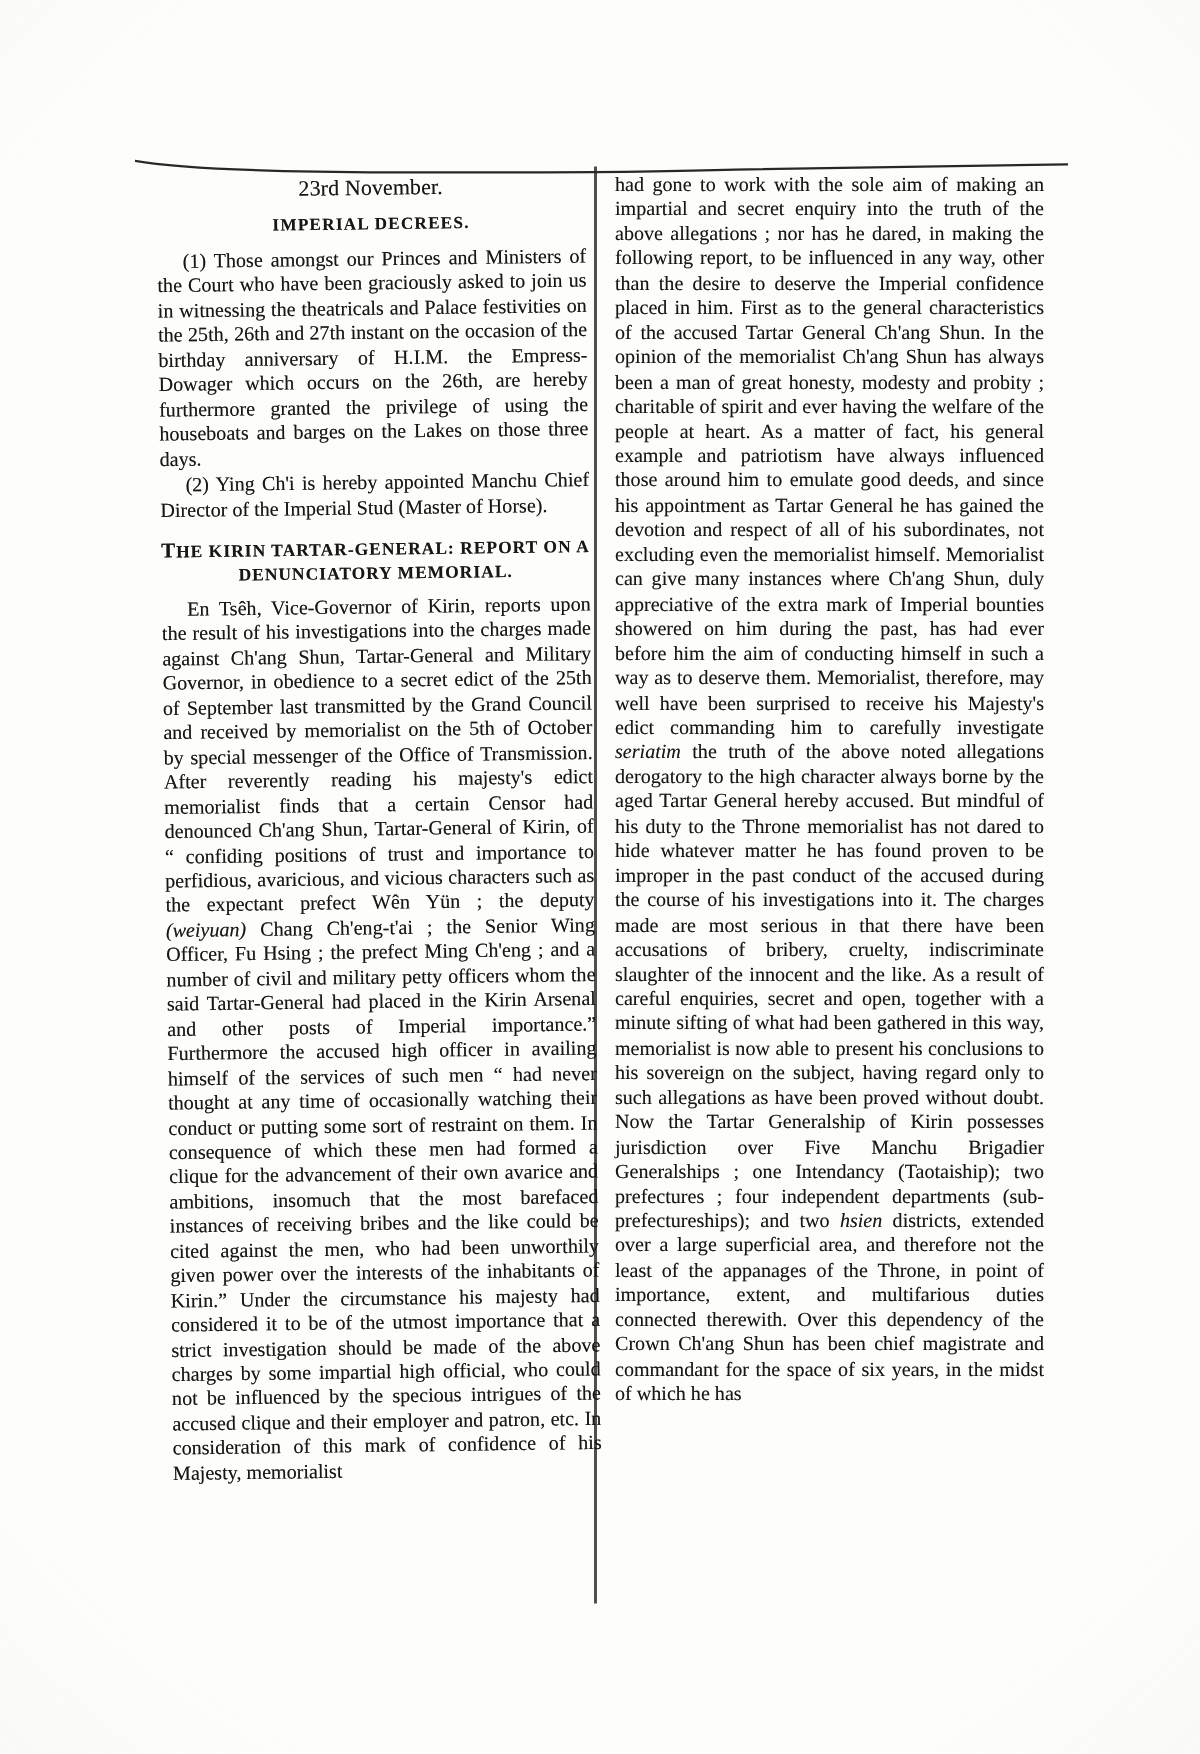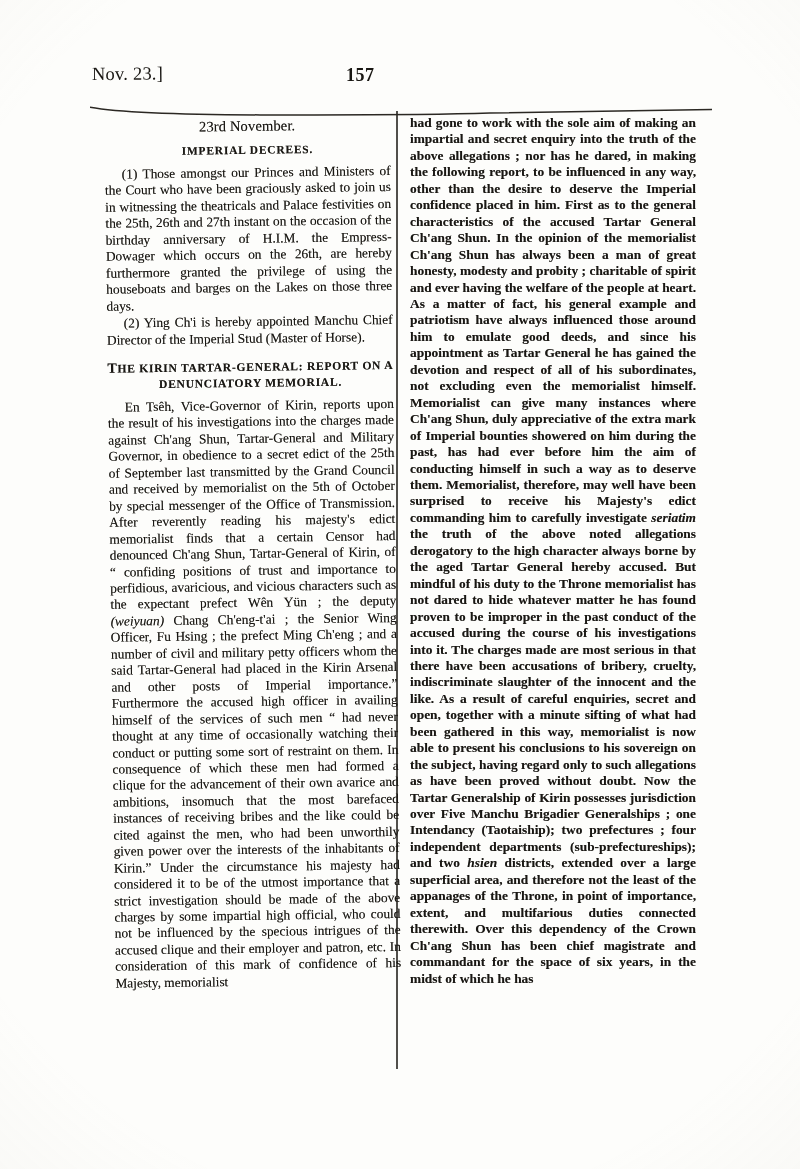--- a/index.html
+++ b/index.html
@@ -138,33 +138,29 @@
   }
   .para + .para {
     margin-top: 1px;
   }
   .ital {
     font-style: italic;
   }
 
   
   #column-left  { text-shadow: 0 0 0.35px rgba(25,23,19,0.55); }
-  #column-right { text-shadow: 0 0 0.28px rgba(25,23,19,0.45); font-weight: bold; }
+  #column-right { text-shadow: 0 0 0.28px rgba(25,23,19,0.45); }
 </style>
 </head>
 <body>
 
 <div id="page">
 
   <div id="scan-tone"></div>
 
-  <div id="running-head">
-    <div class="head-folio">Nov. 23.]</div>
-    <div class="head-page-number">157</div>
-  </div>
 
   <div id="rule-horizontal">
     <svg width="622" height="10" viewBox="0 0 622 10" xmlns="http://www.w3.org/2000/svg">
       <path d="M0 1.2 Q 40 8.4 170 8.9 Q 330 9.4 400 7.1 Q 520 5.0 622 3.6" fill="none" stroke="#2b2823" stroke-width="1.5" stroke-linecap="round"></path>
     </svg>
   </div>
   <div id="rule-vertical"></div>
 
   <div id="columns">
 

